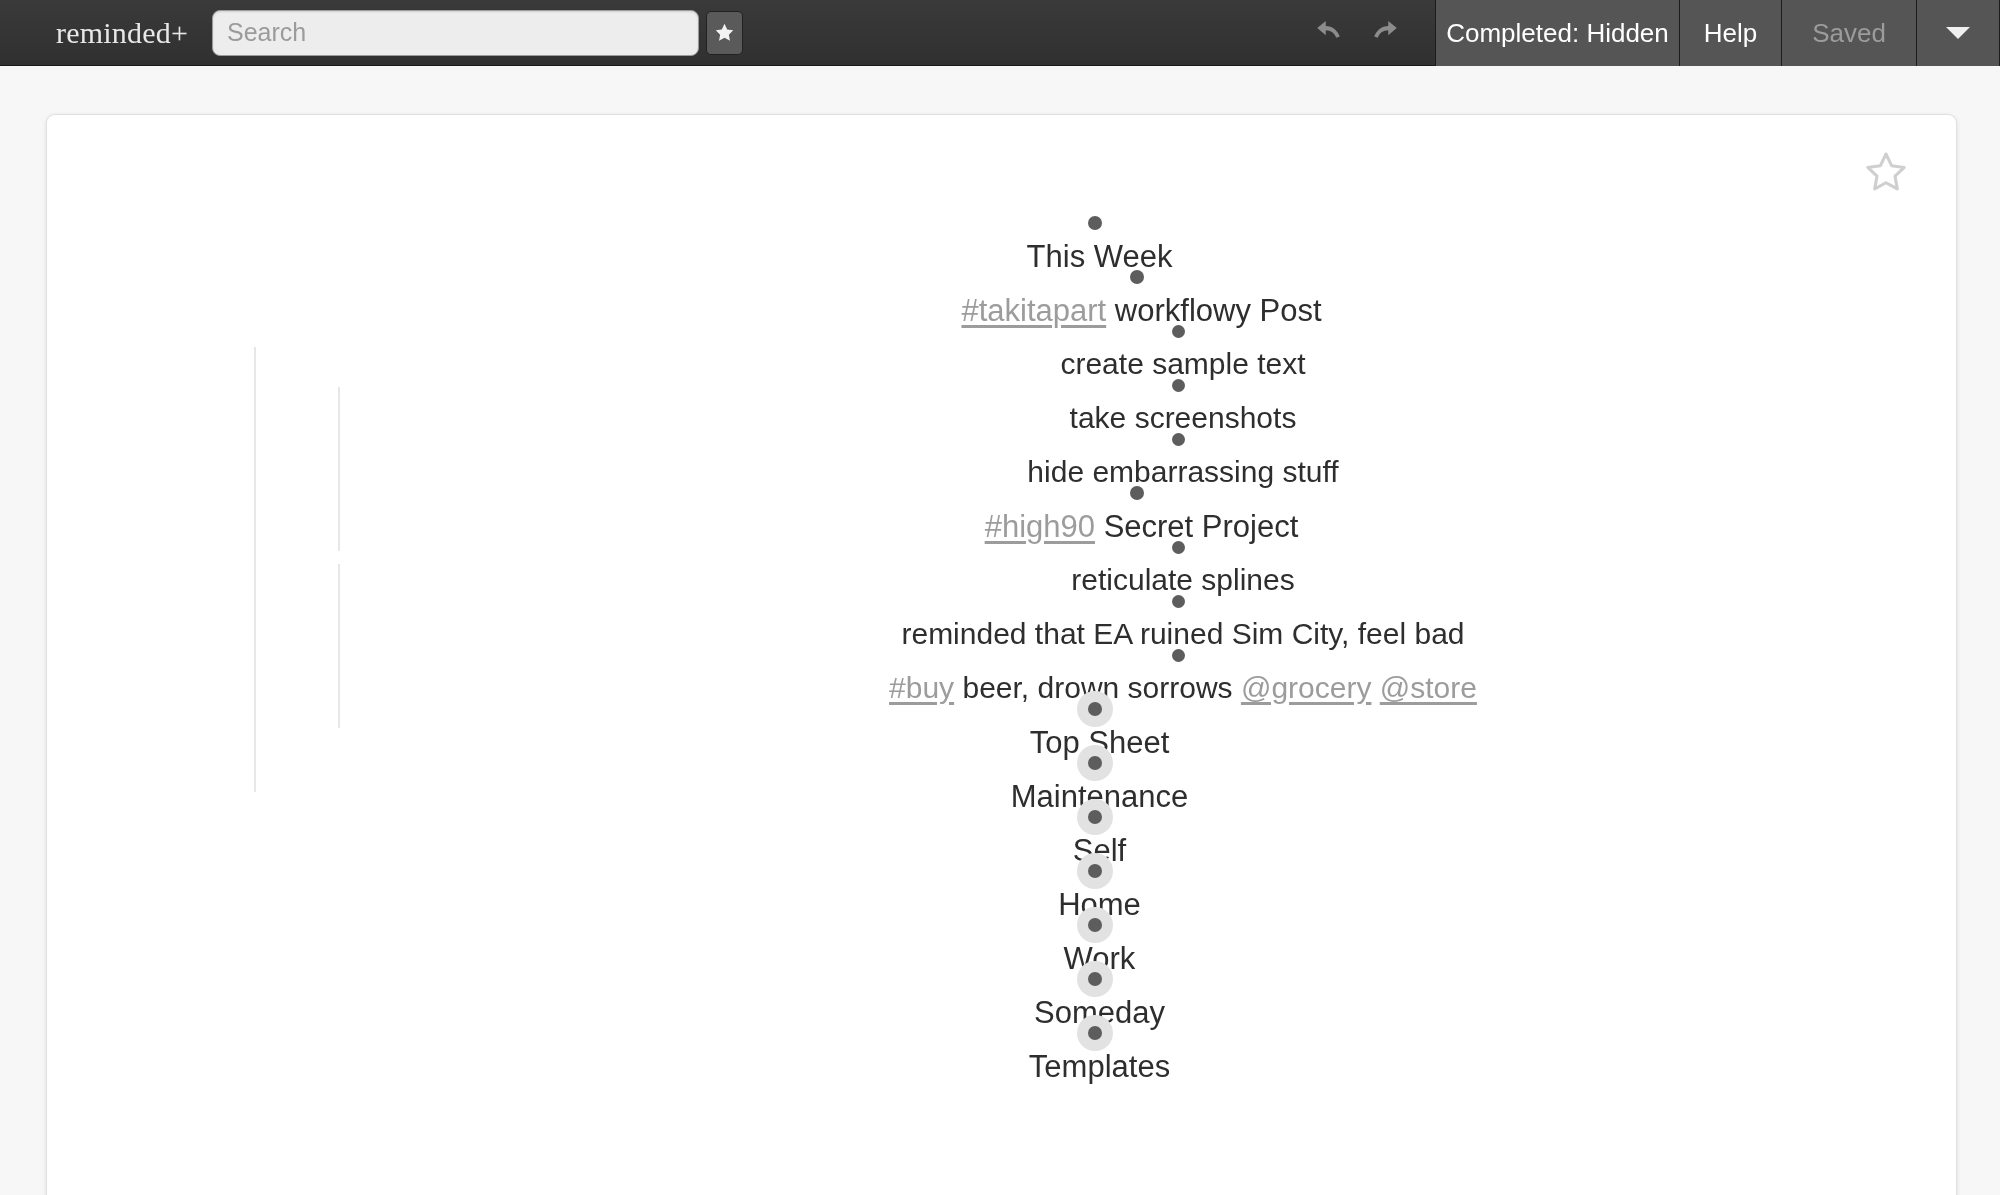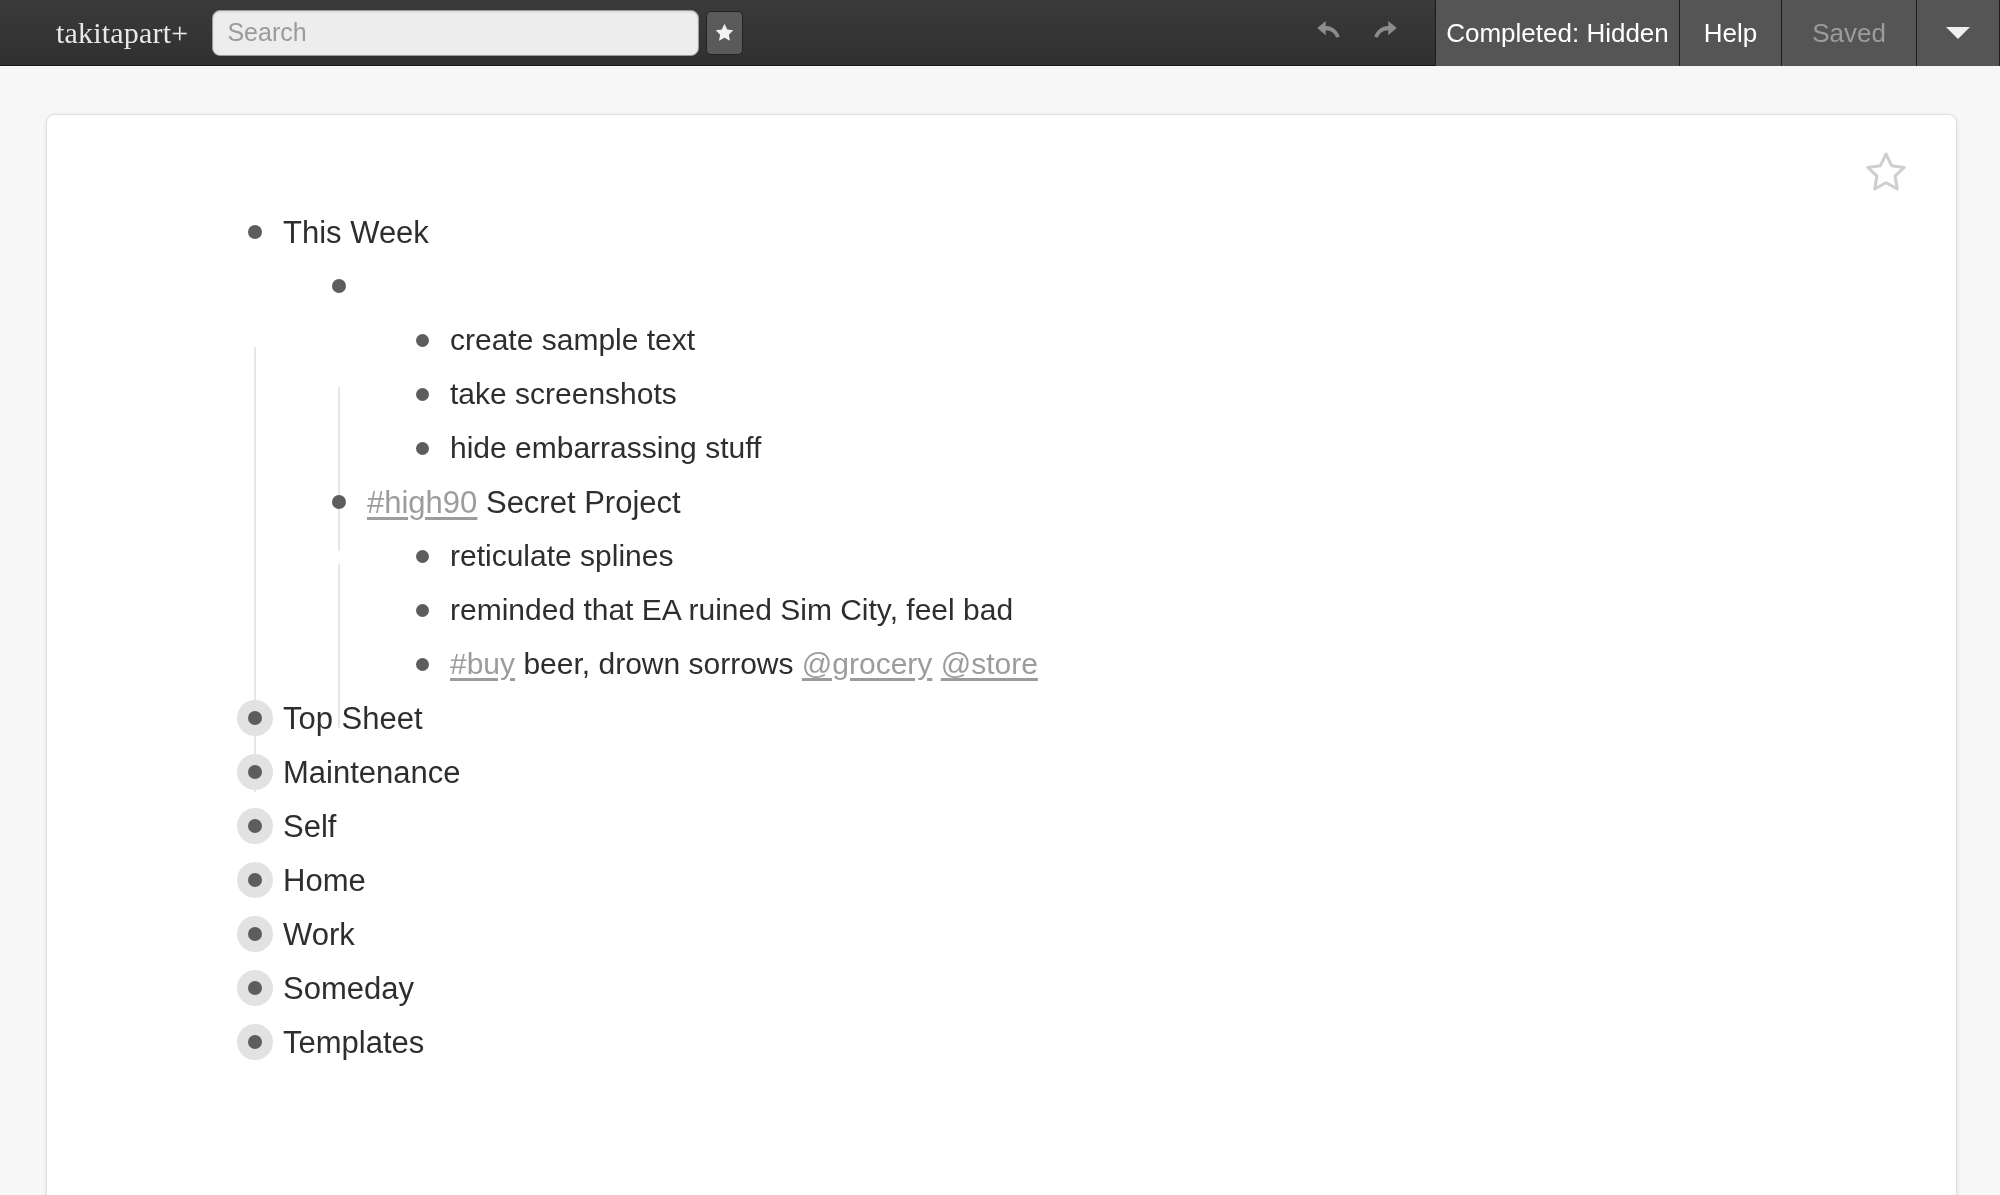--- a/index.html
+++ b/index.html
@@ -145,20 +145,21 @@
     left: 0;
     top: 90px;
     width: 100%;
   }
 
   .row {
     position: relative;
     display: flex;
     align-items: center;
     height: 54px;
+    flex-direction: column;
   }
   .row.lvl0 { padding-left: 190px; }
   .row.lvl1 { padding-left: 274px; }
   .row.lvl2 { padding-left: 357px; }
 
   .bullet {
     position: relative;
     width: 36px;
     height: 36px;
     flex: 0 0 36px;
@@ -211,21 +212,21 @@
   }
   #guide-a { left: 207px;  top: 232px; height: 445px; }
   #guide-b { left: 291px;  top: 272px; height: 164px; }
   #guide-c { left: 291px;  top: 449px; height: 164px; }
 </style>
 </head>
 <body>
 
 <div id="header">
 
-  <div id="logo">takitapart+</div>
+  <div id="logo">reminded+</div>
 
   <div id="search-wrap">
     <input id="search-input" type="text" placeholder="Search" style="">
     <div id="star-search-btn">
       <svg viewBox="0 0 24 24" aria-hidden="true">
         <polygon points="12,2 15.1,8.6 22,9.5 17,14.5 18.3,21.5 12,18.1 5.7,21.5 7,14.5 2,9.5 8.9,8.6"></polygon>
       </svg>
     </div>
   </div>
 
@@ -272,20 +273,21 @@
         <div class="row lvl0">
           <div class="bullet">
             <span class="dot"></span>
           </div>
           <div class="text"><span>This Week</span></div>
         </div>
         <div class="row lvl1">
           <div class="bullet">
             <span class="dot"></span>
           </div>
+          <div class="text"><span class="tag">#takitapart</span><span> workflowy Post</span></div>
         </div>
         <div class="row lvl2">
           <div class="bullet">
             <span class="dot"></span>
           </div>
           <div class="text"><span>create sample text</span></div>
         </div>
         <div class="row lvl2">
           <div class="bullet">
             <span class="dot"></span>

